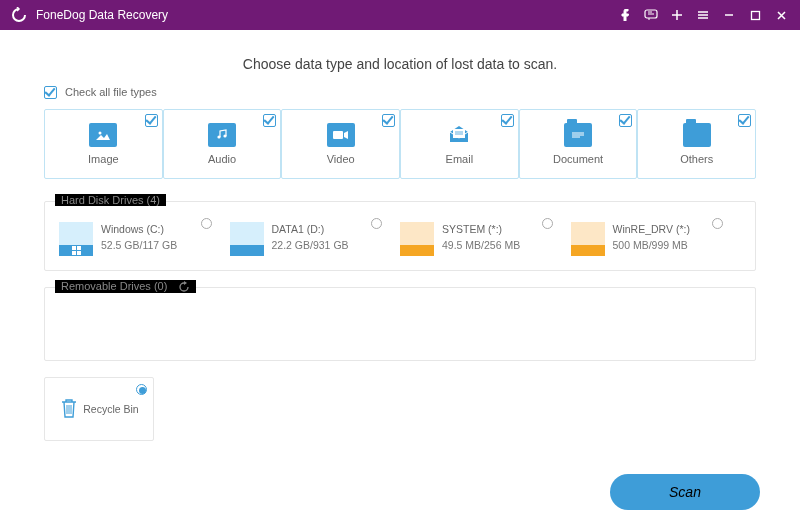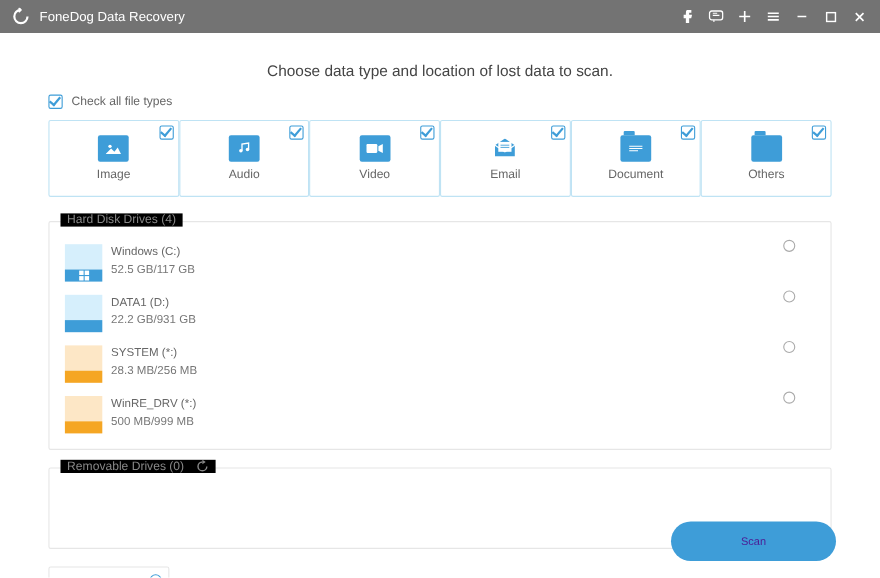--- a/index.html
+++ b/index.html
@@ -1,17 +1,17 @@
 <!DOCTYPE html>
 <html><head>
 <meta charset="utf-8">
 <style>
   * { box-sizing: border-box; margin: 0; padding: 0; }
   body { font-family: -apple-system, "Segoe UI", Arial, sans-serif; font-size: 12px; color: #555; background: #fff; width: 800px; height: 525px; overflow: hidden; }
-  .titlebar { height: 30px; background: #737373; color: #fff; display: flex; align-items: center; padding: 0 6px 0 10px; }
+  .titlebar { height: 30px; background: #701a75; color: #fff; display: flex; align-items: center; padding: 0 6px 0 10px; }
   .titlebar .logo { width: 18px; height: 18px; margin-right: 8px; display: flex; align-items: center; justify-content: center; }
   .titlebar .title { font-size: 12px; }
   .titlebar .spacer { flex: 1; }
   .titlebar .ctl { width: 26px; height: 30px; display: flex; align-items: center; justify-content: center; cursor: pointer; }
   .titlebar .ctl svg { stroke: #fff; }
 
   .content { padding: 16px 44px 10px 44px; position: relative; height: 498px; }
   .heading { text-align: center; font-size: 14px; color: #444; margin: 10px 0 14px; }
 
   .checkall { display: flex; align-items: flex-start; gap: 8px; font-size: 11px; margin-bottom: 10px; color: #666; }
@@ -21,21 +21,21 @@
   .types { display: flex; margin-bottom: 22px; }
   .type-card { flex: 1; height: 70px; border: 1px solid #BFE3F4; border-radius: 2px; position: relative; display: flex; flex-direction: column; align-items: center; justify-content: center; gap: 6px; cursor:pointer; }
   .type-card .chk-tr { position: absolute; top: 4px; right: 4px; }
   .type-card .iconbox { width: 28px; height: 24px; background: #3E9DD8; border-radius: 2px; display:flex; align-items:center; justify-content:center; position:relative; }
   .type-card .iconbox.folder::before { content:""; position:absolute; top:-4px; left:3px; width:10px; height:4px; background:#3E9DD8; border-radius:1px 1px 0 0; }
   .type-card .lbl { font-size: 11px; color: #666; }
 
   .group { border: 1px solid #e6e6e6; border-radius: 2px; padding: 20px 14px 14px; margin-bottom: 16px; position: relative; }
   .group-title { position: absolute; top: -8px; left: 10px; background: #000000; padding: 0 6px; font-size: 11px; color: #888; }
   .group-title .refresh { margin-left: 8px; display:inline-flex; vertical-align:middle; cursor:pointer;}
-  .drives { display: flex; gap: 12px; flex-direction: column; }
+  .drives { display: flex; gap: 0; }
   .drive { flex: 1; display: flex; gap: 8px; position: relative; padding-right:10px; cursor:pointer; }
   .drive .radio { position: absolute; top: -4px; right: 18px; width: 11px; height: 11px; border: 1.5px solid #aaa; border-radius: 50%; background:#fff; }
   .drive-icon { width: 34px; height: 34px; display:flex; flex-direction:column; }
   .drive-icon .top { flex:1; background:#D6EFFC; }
   .drive-icon .bot { height: 11px; display:flex; align-items:center; justify-content:center; position:relative; }
   .drive-icon .bot.blue { background:#3E9DD8; }
   .drive-icon .bot.orange { background:#F5A623; }
   .drive-icon .bot.orange2 { background:#F5A623; }
   .drive-icon .win { position:absolute; width:9px; height:9px; display:grid; grid-template-columns:1fr 1fr; grid-template-rows:1fr 1fr; gap:1px; }
   .drive-icon .win span { background:#fff; }
@@ -43,21 +43,21 @@
   .drive-info .name { color:#666; }
 
   .removable-body { height: 38px; }
 
   .bottom-row { display:flex; align-items:flex-start; }
   .recycle { width: 110px; height: 64px; border:1px solid #e6e6e6; border-radius:2px; position:relative; display:flex; align-items:center; justify-content:center; gap:4px; cursor:pointer; }
   .recycle .radio { position:absolute; top:6px; right:6px; width:11px; height:11px; border:1.5px solid #3E9DD8; border-radius:50%; }
   .recycle .radio::after { content:""; position:absolute; top:2px; left:2px; width:7px; height:7px; background:#3E9DD8; border-radius:50%; }
   .recycle .lbl { font-size:10.5px; color:#666; }
 
-  .scan-btn { position:absolute; right:40px; bottom:18px; width:150px; height:36px; background:#3E9DD8; color:#4c1d95; border:none; border-radius:18px; font-size:10px; cursor:pointer; }
+  .scan-btn { position:absolute; right:40px; bottom:18px; width:150px; height:36px; background:#3E9DD8; color:#000000; border:none; border-radius:18px; font-size:14px; cursor:pointer;font-style:italic; }
 </style>
 </head>
 <body>
 
 <div class="titlebar">
   <span class="logo">
     <svg width="16" height="16" viewBox="0 0 16 16">
         <path d="M8 2 A6 6 0 1 0 14 8" fill="none" stroke="#fff" stroke-width="2"></path>
         <path d="M6 0 L8 2 L6 4" fill="none" stroke="#fff" stroke-width="1.5"></path>
       </svg>
@@ -203,21 +203,21 @@
           </div>
       </div>
       <div class="drive">
         <span class="radio"></span>
         <div class="drive-icon">
             <div class="top" style="background:#FDE7C6"></div>
             <div class="bot orange"></div>
           </div>
         <div class="drive-info">
             <div class="name">SYSTEM (*:)</div>
-            <div>28.3 MB/256 MB</div>
+            <div>49.5 MB/256 MB</div>
           </div>
       </div>
       <div class="drive">
         <span class="radio"></span>
         <div class="drive-icon">
             <div class="top" style="background:#FDE7C6"></div>
             <div class="bot orange2"></div>
           </div>
         <div class="drive-info">
             <div class="name">WinRE_DRV (*:)</div>

